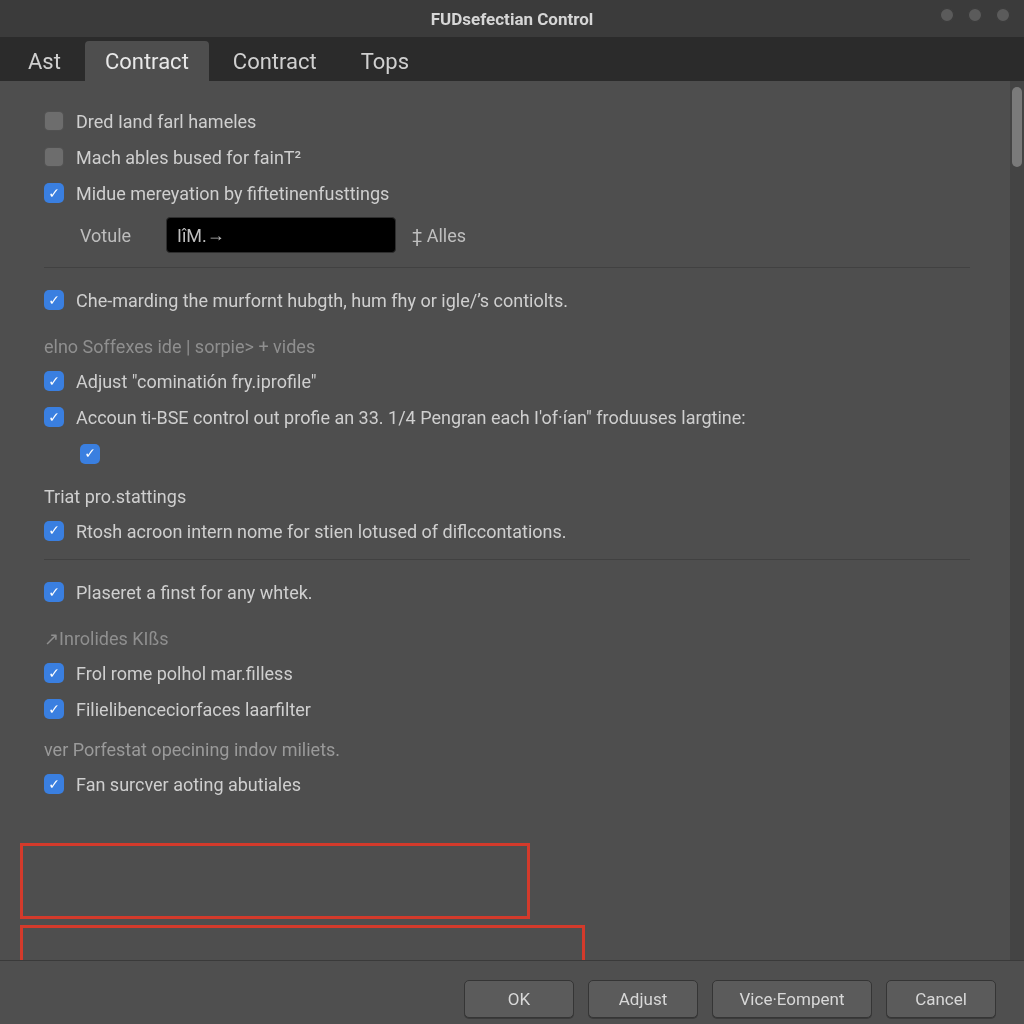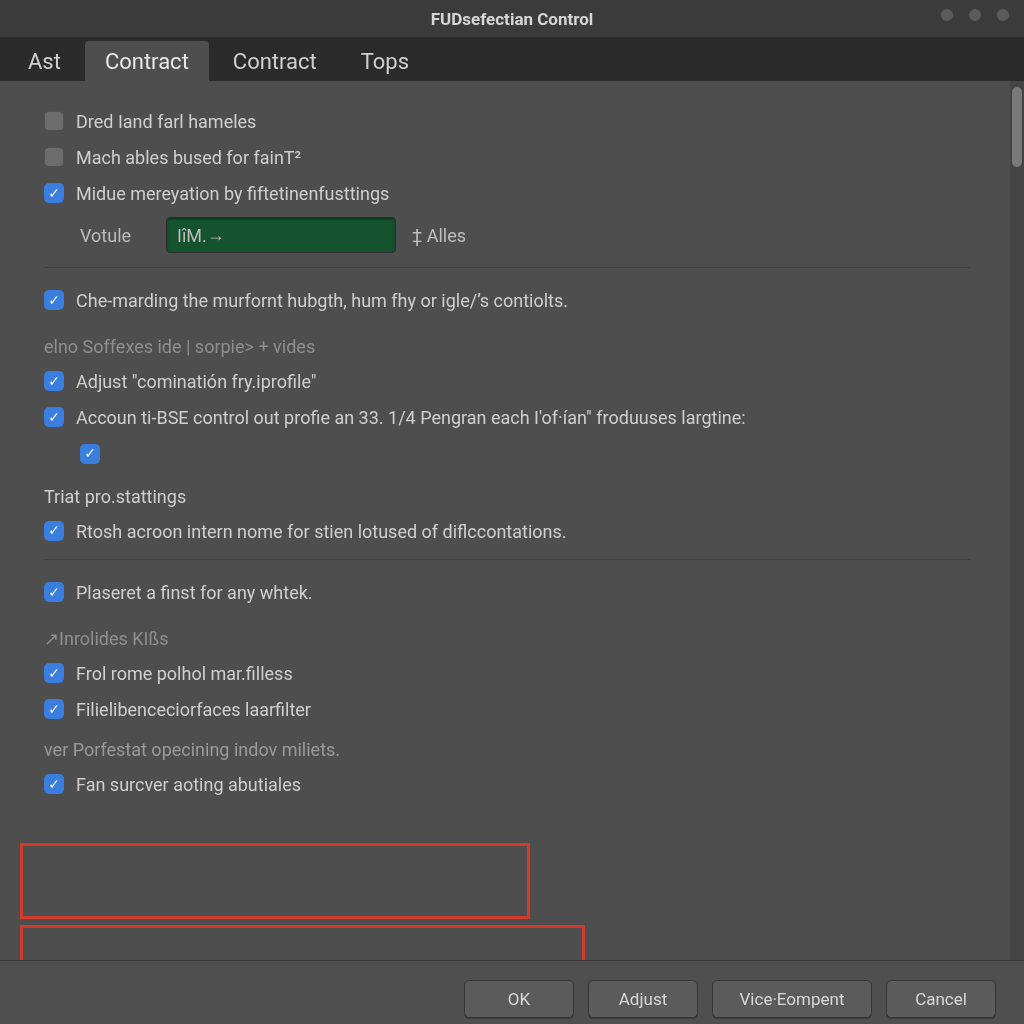--- a/index.html
+++ b/index.html
@@ -134,21 +134,21 @@
     display: flex;
     align-items: center;
     gap: 16px;
     padding-left: 36px;
     margin: 8px 0 14px 0;
   }
   .subinput .lbl { color: #bdbdbd; width: 70px; }
   .textfield {
     display: flex;
     align-items: center;
-    background: #14532d;
+    background: #000000;
     border: 1px solid #2e2e2e;
     border-radius: 4px;
     padding: 6px 10px;
     color: #bebebe;
     width: 230px;
     box-shadow: inset 0 1px 2px rgba(0,0,0,.4);
   }
   .textfield .arrow {
     color: #b8b8b8;
     font-size: 18px;

